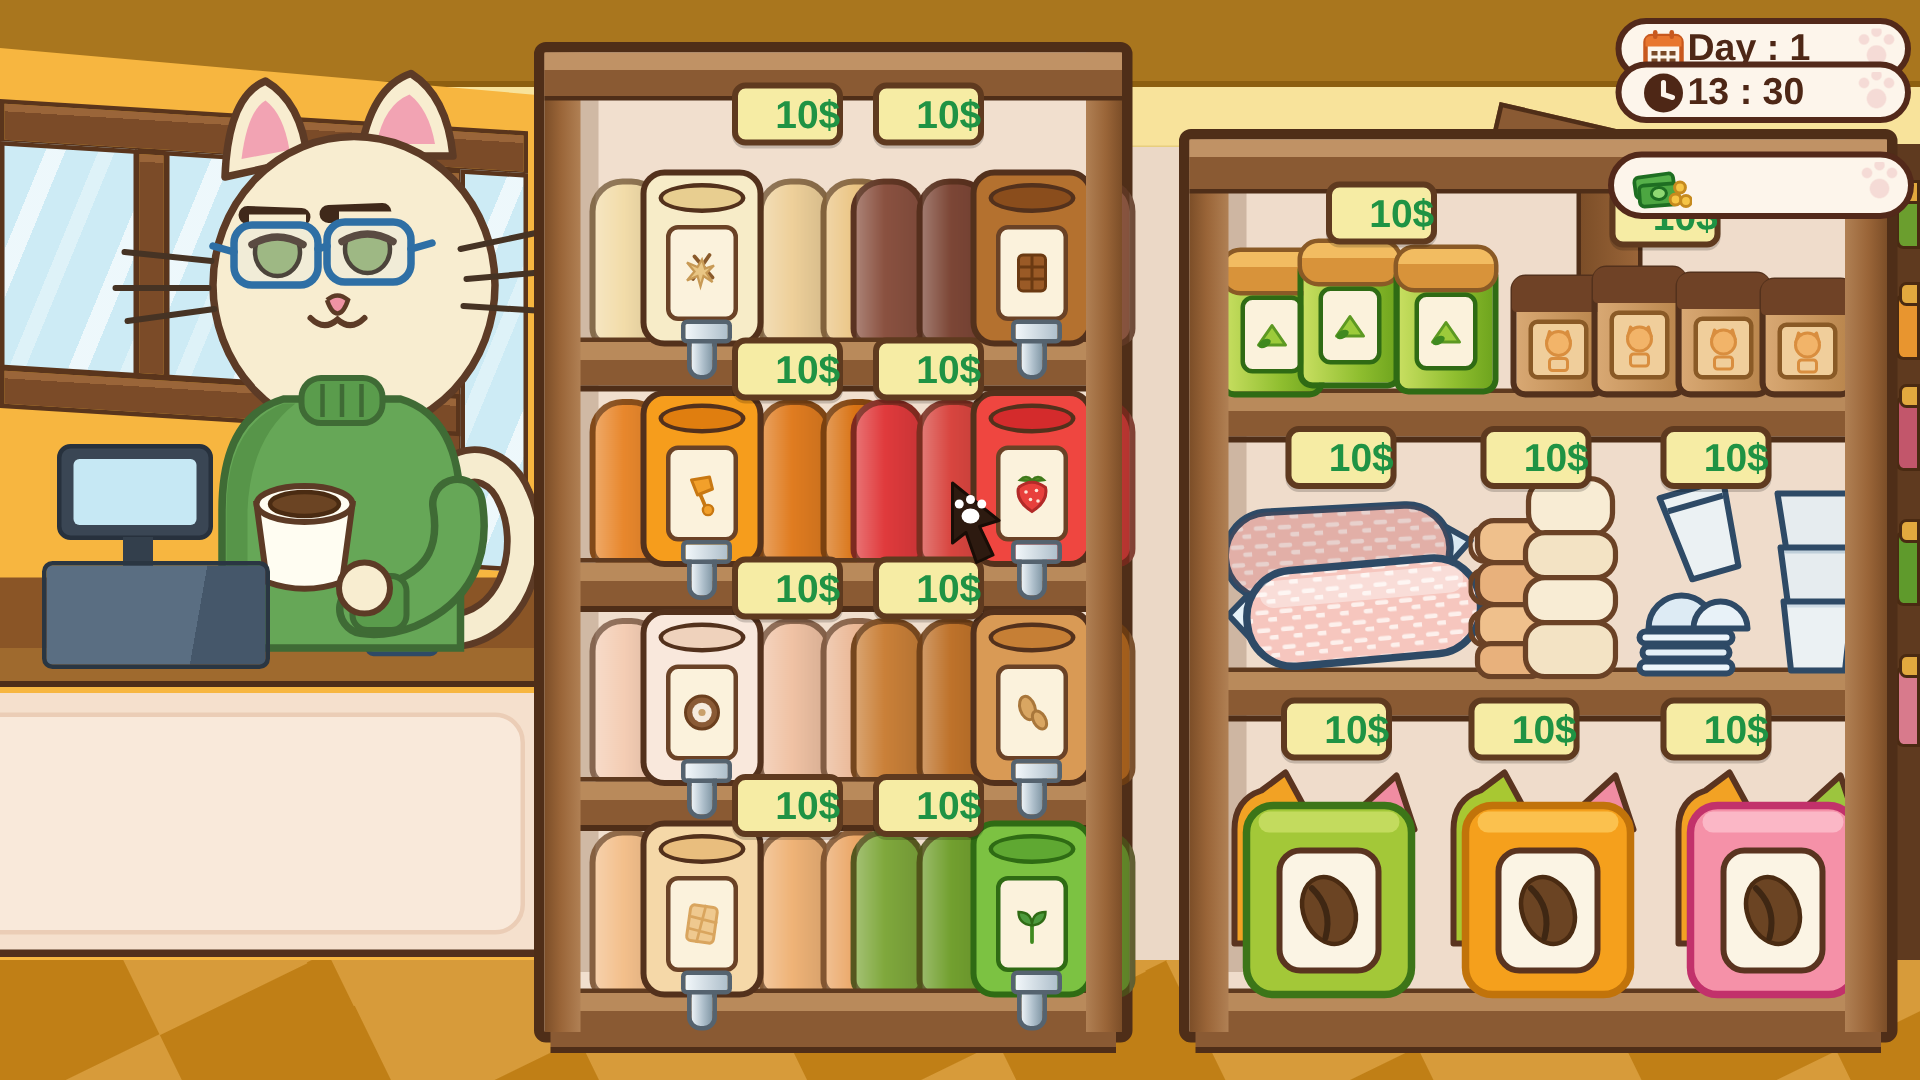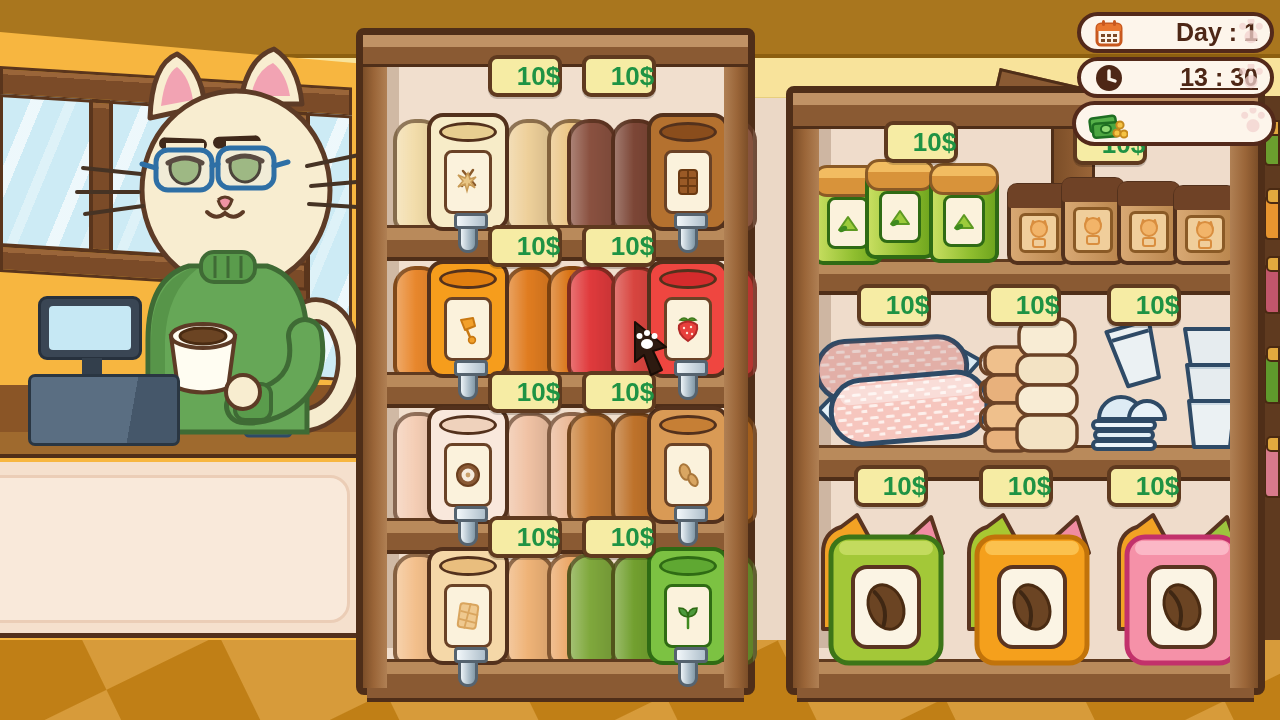--- a/index.html
+++ b/index.html
@@ -64,21 +64,21 @@
     background:linear-gradient(#F2BC61 0 10px,#D8933A 10px);border:3px solid #8A5A26;border-radius:14px;}
   .jar-g .lbl{position:absolute;left:10px;right:10px;top:16px;bottom:12px;background:#FBF2DC;border:3px solid #2F6B14;border-radius:8px;
     display:flex;align-items:center;justify-content:center;}
   .jar-c{position:absolute;width:64px;height:86px;background:linear-gradient(90deg,#D8A873,#B9854C);border:4px solid #53311C;border-radius:10px;z-index:3;}
   .jar-c::before{content:'';position:absolute;left:-3px;right:-3px;top:-3px;height:24px;background:#6F4226;border-radius:8px 8px 3px 3px;}
   .jar-c .lbl{position:absolute;left:8px;right:8px;top:26px;bottom:8px;background:#F0CE9B;border:3px solid #8A5A26;border-radius:6px;
     display:flex;align-items:center;justify-content:center;}
   
   .pill{position:absolute;left:1077px;width:197px;height:41px;background:#FDF5EB;border:4px solid #53291A;border-radius:24px;
     display:flex;align-items:center;padding:0 12px;z-index:9;color:#4E2716;font-size:25px;}
-  .pill .lab{flex:1;text-align:right;}
+  .pill .lab{flex:1;text-align:left;}
   .pill::after,.btn::after{content:'';position:absolute;right:6px;top:3px;width:26px;height:26px;opacity:.75;
     background:radial-gradient(circle at 50% 68%,#F3D3CF 0 6px,transparent 7px),
       radial-gradient(circle at 18% 28%,#F3D3CF 0 3px,transparent 4px),
       radial-gradient(circle at 50% 8%,#F3D3CF 0 3px,transparent 4px),
       radial-gradient(circle at 82% 28%,#F3D3CF 0 3px,transparent 4px);}
   .btn{position:absolute;left:1145px;top:168px;width:128px;height:90px;background:#FFFBF4;border:4px solid #40220F;border-radius:14px;
     display:flex;align-items:center;justify-content:center;text-align:center;color:#5E1F15;font-size:29px;line-height:37px;
     z-index:9;cursor:pointer;box-shadow:0 3px 0 rgba(0,0,0,.2);}
   .cursor{z-index:11;}
   svg{display:block;}
@@ -477,21 +477,21 @@
           <rect x="8" y="17" width="4" height="3"></rect>
           <rect x="14" y="17" width="4" height="3"></rect>
           <rect x="20" y="17" width="4" height="3"></rect>
       <rect x="8" y="22" width="4" height="3"></rect>
           <rect x="14" y="22" width="4" height="3"></rect>
           <rect x="20" y="22" width="4" height="3"></rect>
         </g>
     </svg>
     <span class="lab">Day : 1</span>
   </div>
-  <div class="pill" style="top:57px;text-decoration:underline;">
+  <div class="pill" style="top:41px;">
     <svg width="32" height="32" viewBox="0 0 32 32">
       <circle cx="16" cy="16" r="13" fill="#4E2716"></circle>
       <path d="M16 9 L16 17 L22 19" fill="none" stroke="#FDF5EB" stroke-width="3.4" stroke-linecap="round"></path>
     </svg>
     <span class="lab">13 : 30</span>
   </div>
   <div class="pill" style="left:1072px;top:101px;width:204px;height:45px;">
     <svg width="40" height="34" viewBox="0 0 40 34">
       <rect x="2" y="10" width="26" height="14" rx="3" fill="#56B04A" stroke="#1E6E22" stroke-width="2.5" transform="rotate(-8 15 17)"></rect>
       <rect x="5" y="16" width="26" height="14" rx="3" fill="#4CA641" stroke="#1E6E22" stroke-width="2.5" transform="rotate(-4 18 23)"></rect>

